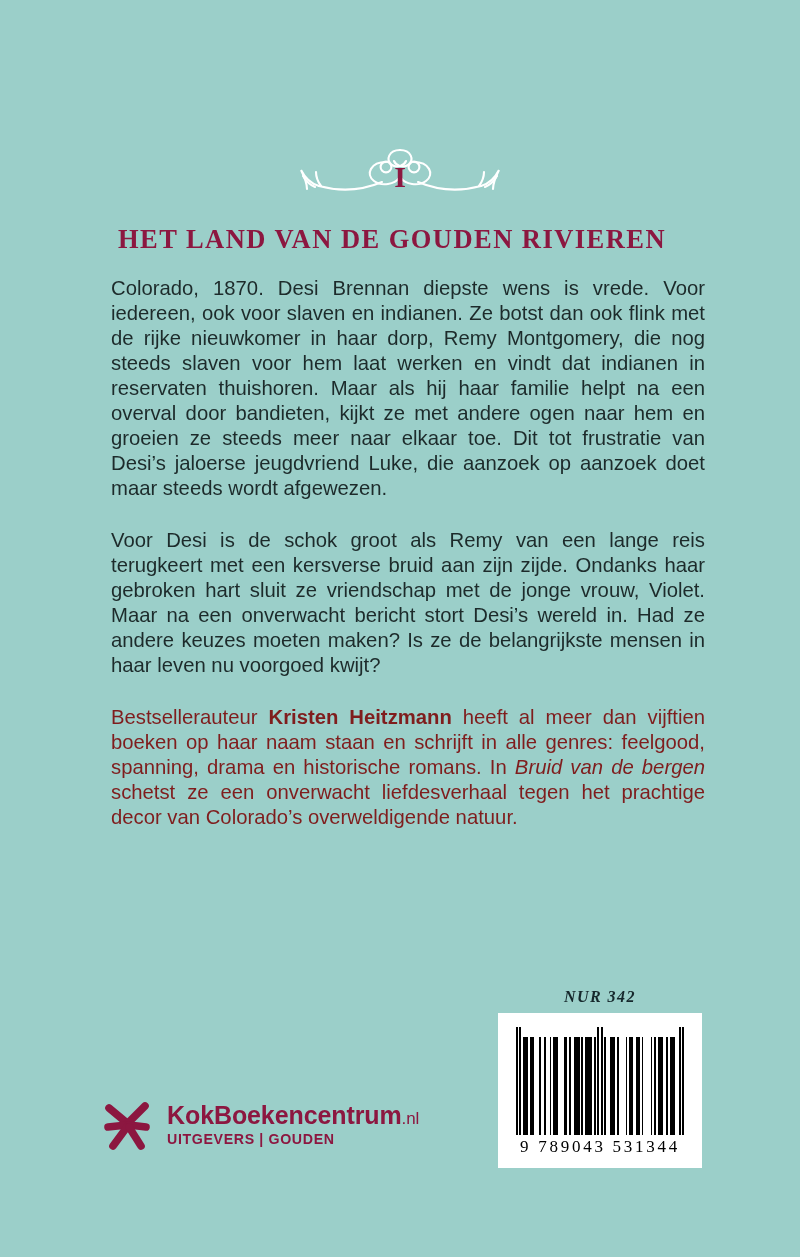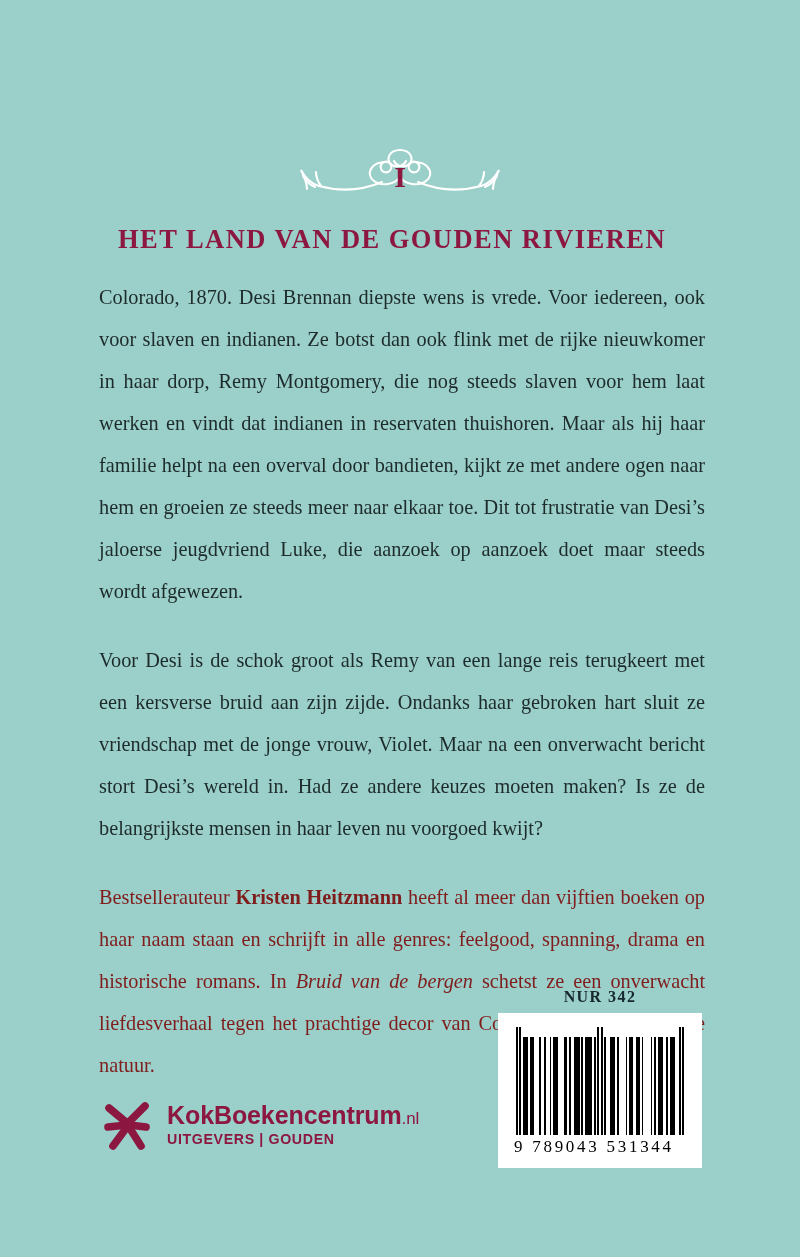--- a/index.html
+++ b/index.html
@@ -53,24 +53,24 @@
   }
 
   
   .body-block {
     position: absolute;
     top: 276px;
     left: 99px;
     width: 606px;
   }
   p.para {
-    margin: 0 0 27px 0;
-    font-family: Liberation Serif, serif;
+    margin: 0 0 27px 12px;
+    font-family: Liberation Sans, sans-serif;
     font-size: 20.3px;
-    line-height: 42px;
+    line-height: 25px;
     text-align: justify;
     text-justify: inter-word;
     color: #1d2b2b;
     hyphens: none;
   }
   p.para:last-child {
     margin-bottom: 0;
   }
   p.para-author {
     color: #7f1d1d;
@@ -87,20 +87,21 @@
     position: absolute;
     top: 988px;
     left: 498px;
     width: 204px;
     text-align: center;
     font-family: "Liberation Serif", serif;
     font-size: 16px;
     font-weight: bold;
     letter-spacing: 0.09em;
     color: #16282c;
+    font-style: italic;
   }
 
   
   .barcode-box {
     position: absolute;
     top: 1013px;
     left: 498px;
     width: 204px;
     height: 155px;
     background: #ffffff;
@@ -113,21 +114,21 @@
     align-items: flex-end;
     justify-content: center;
     gap: 0;
   }
   .bar {
     background: #000;
     display: block;
   }
   .barcode-digits {
     margin-top: 2px;
-    text-align: left;
+    text-align: center;
     font-family: "Liberation Serif", serif;
     font-size: 17px;
     letter-spacing: 0.16em;
     color: #000;
     white-space: nowrap;
   }
 
   
   .publisher {
     position: absolute;

